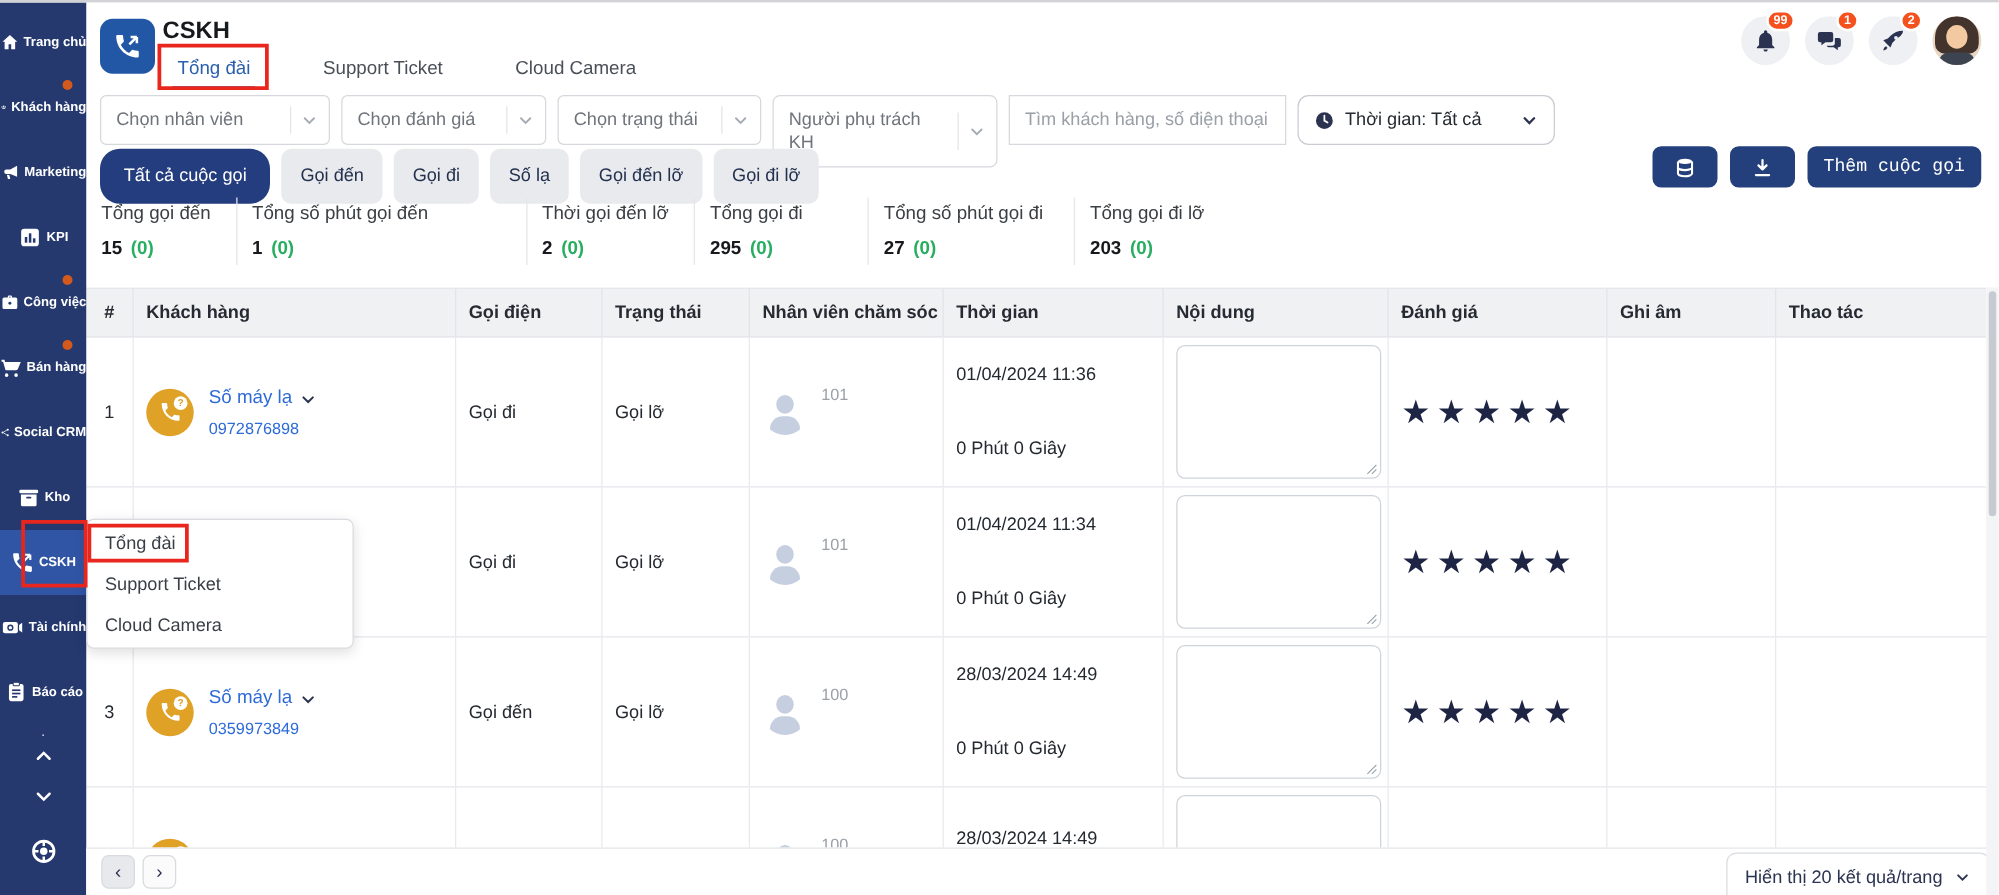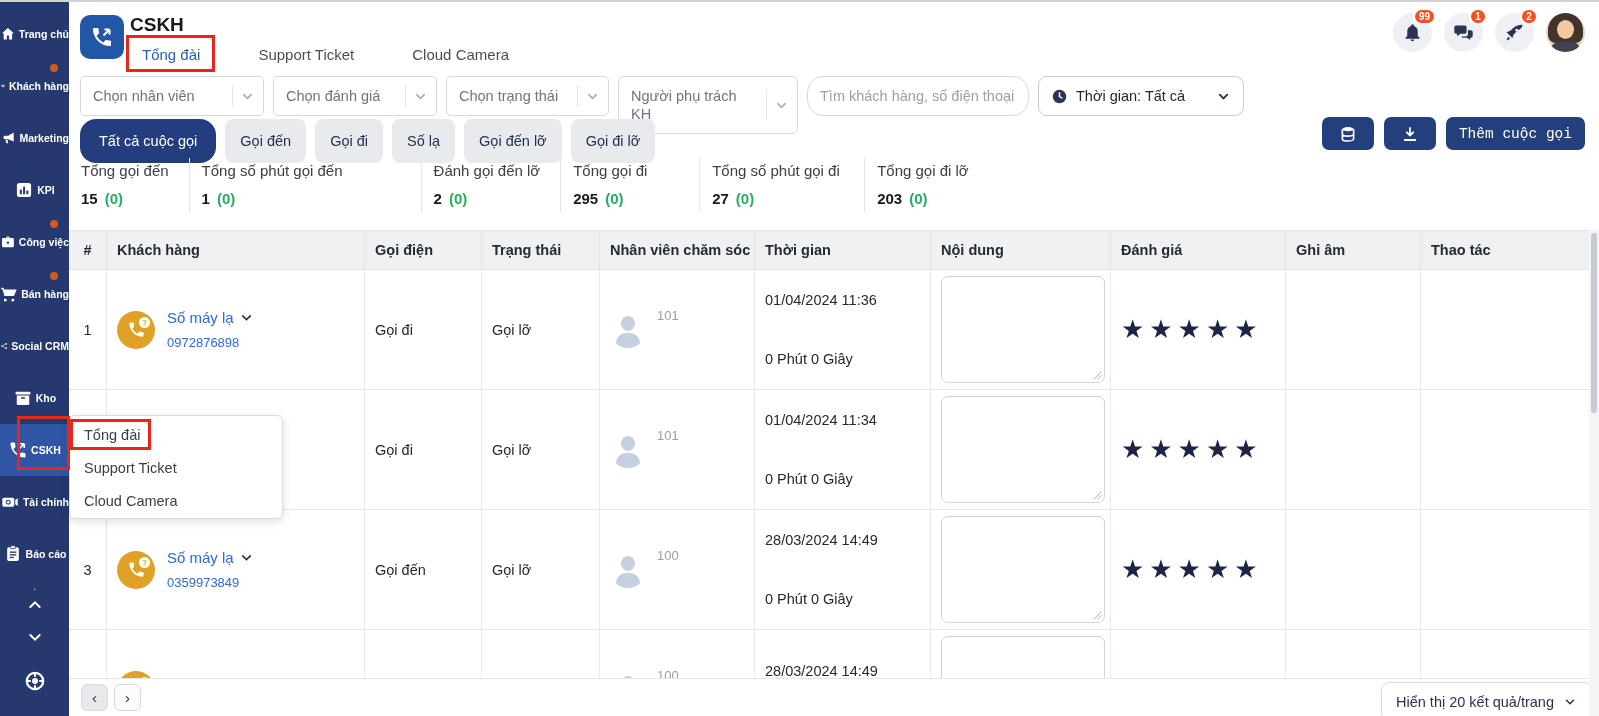--- a/index.html
+++ b/index.html
@@ -41,21 +41,21 @@
   .avatar .body { position:absolute; bottom:-2px; left:5px; width:29px; height:12px; border-radius:8px 8px 0 0; background:#3d4451; }
 
   
   .filters { position:absolute; left:11px; top:74px; display:flex; gap:9px; align-items:flex-start; }
   .select { height:40px; border:1px solid #d6d8dd; border-radius:5px; background:#fff; display:flex; align-items:center; padding:0 8px 0 12px; cursor:pointer; }
   .select .ph { color:#6f747b; font-size:14.5px; flex:1; line-height:1.25; }
   .select .divider { width:1px; height:22px; background:#e3e5e9; margin:0 7px; }
   .select svg { width:15px; height:15px; }
   .sel-nv { width:184px; } .sel-dg { width:164px; } .sel-tt { width:163px; }
   .sel-pt { width:180px; height:58px; border-radius:6px; }
-  .search-box { width:222px; height:40px; border:1px solid #d6d8dd; border-radius:16px; padding:0 12px; font-size:14.5px; color:#24292f; font-family:"Liberation Sans",sans-serif; }
+  .search-box { width:222px; height:40px; border:1px solid #d6d8dd; border-radius:0; padding:0 12px; font-size:14.5px; color:#24292f; font-family:"Liberation Sans",sans-serif; }
   .search-box::placeholder { color:#9aa0a6; }
   .time-select { height:40px; border:1px solid #c9ccd2; border-radius:9px; display:flex; align-items:center; gap:8px; padding:0 12px; cursor:pointer; width:206px; }
   .time-select .t-lbl { font-size:14.5px; color:#24292f; flex:1; }
   .time-select svg.clock { width:17px; height:17px; }
   .time-select svg.chev { width:15px; height:15px; }
 
   
   .pill-row { position:absolute; left:11px; top:117px; display:flex; gap:9px; }
   .pill { height:44px; display:flex; align-items:center; padding:0 15px; border-radius:8px; background:#e9eaed; color:#23314f; font-size:14.5px; cursor:pointer; white-space:nowrap; }
   .pill.active { background:#243d7e; color:#fff; border-radius:16px; padding:0 19px; }
@@ -83,21 +83,21 @@
   .t-head .th:first-child { justify-content:center; padding:0; }
   .t-head .th:last-child { border-right:none; }
   .t-row { border-bottom:1px solid #e4e6ea; }
   .t-row .td { min-height:119px; border-right:1px solid #e7e9ec; padding:0 10px; display:flex; align-items:center; font-size:14.5px; color:#24292f; }
   .t-row .td:last-child { border-right:none; }
   .td.idx { justify-content:center; padding:0; }
   .cust { gap:12px; }
   .cust-icon { width:38px; height:38px; border-radius:50%; background:#dfa126; position:relative; flex-shrink:0; display:flex; align-items:center; justify-content:center; }
   .cust-icon svg { width:19px; height:19px; }
   .q-badge { position:absolute; top:6px; right:5px; width:11px; height:11px; border-radius:50%; background:#fff; color:#dfa126; font-size:8px; font-weight:bold; display:flex; align-items:center; justify-content:center; }
-  .cust-name { color:#2e6bd8; font-size:15px; display:flex; align-items:center; gap:6px; cursor:pointer; }
+  .cust-name { color:#2e6bd8; font-size:15px; display:flex; align-items:flex-end; gap:6px; cursor:pointer; }
   .cust-name svg { width:13px; height:13px; }
   .cust-phone { color:#2e6bd8; font-size:13px; margin-top:9px; cursor:pointer; }
   .agent { gap:11px; }
   .ph-avatar { width:36px; height:36px; border-radius:50%; position:relative; overflow:hidden; background:#fff; flex-shrink:0; }
   .ph-avatar .h { position:absolute; top:4px; left:11px; width:14px; height:15px; border-radius:50%; background:#c6cfe0; }
   .ph-avatar .b { position:absolute; bottom:0; left:6px; width:24px; height:15px; border-radius:10px 10px 0 0; background:#c6cfe0; }
   .agent-id { color:#9aa0a6; font-size:13px; align-self:flex-start; margin-top:38px; }
   .time-cell { flex-direction:column; align-items:flex-start !important; justify-content:center; line-height:1.55;gap:37px; }
   .note-wrap { position:relative; width:164px; height:107px; margin:auto; }
   .note-area { width:164px; height:107px; border:1px solid #cfd3da; border-radius:7px; resize:none; font-family:"Liberation Sans",sans-serif; }
@@ -355,21 +355,21 @@
   <div class="stats">
     <div class="stat st-0">
       <div class="s-lbl">Tổng gọi đến</div>
       <div><span class="s-val">15</span><span class="s-sub">(0)</span></div>
     </div>
     <div class="stat st-1">
       <div class="s-lbl">Tổng số phút gọi đến</div>
       <div><span class="s-val">1</span><span class="s-sub">(0)</span></div>
     </div>
     <div class="stat st-2">
-      <div class="s-lbl">Đánh gọi đến lỡ</div>
+      <div class="s-lbl">Thời gọi đến lỡ</div>
       <div><span class="s-val">2</span><span class="s-sub">(0)</span></div>
     </div>
     <div class="stat st-3">
       <div class="s-lbl">Tổng gọi đi</div>
       <div><span class="s-val">295</span><span class="s-sub">(0)</span></div>
     </div>
     <div class="stat st-4">
       <div class="s-lbl">Tổng số phút gọi đi</div>
       <div><span class="s-val">27</span><span class="s-sub">(0)</span></div>
     </div>

